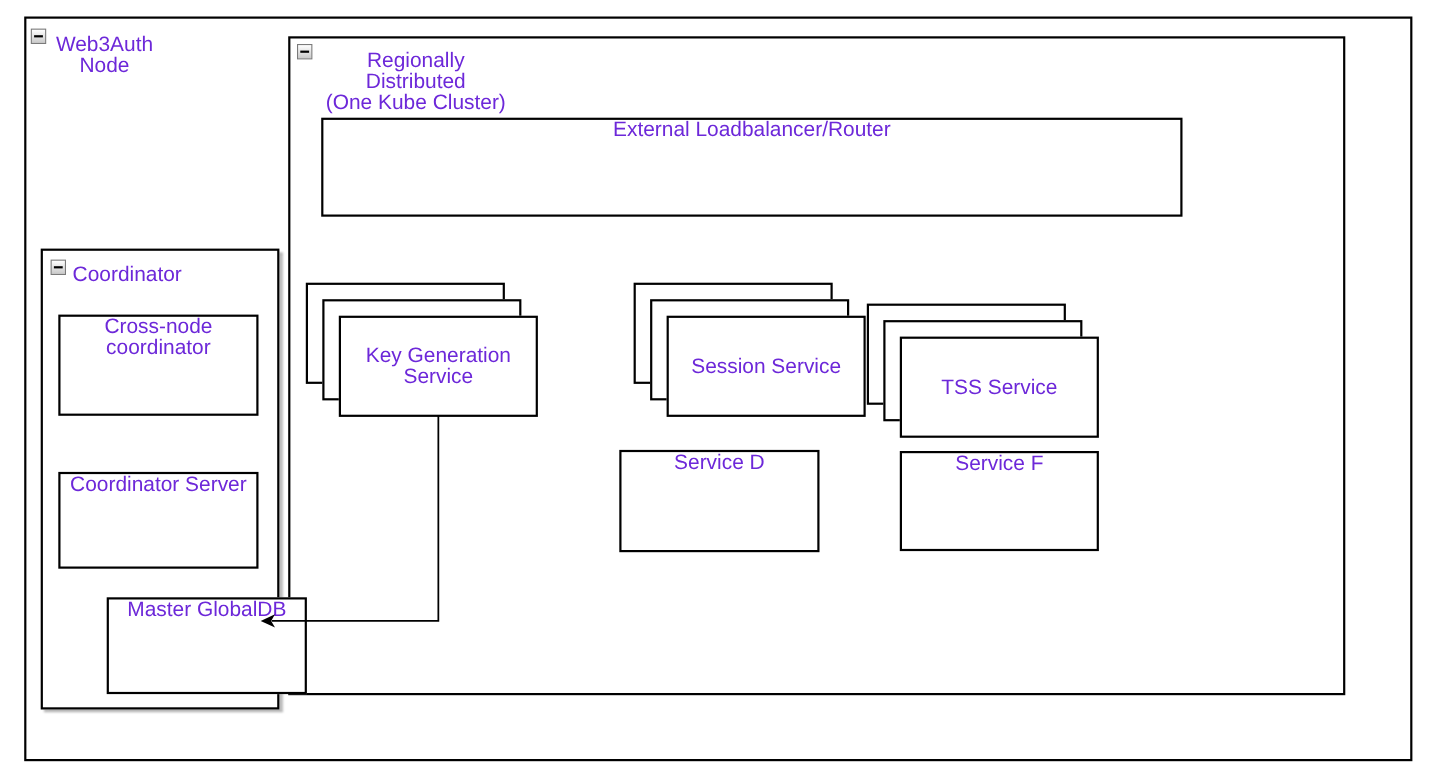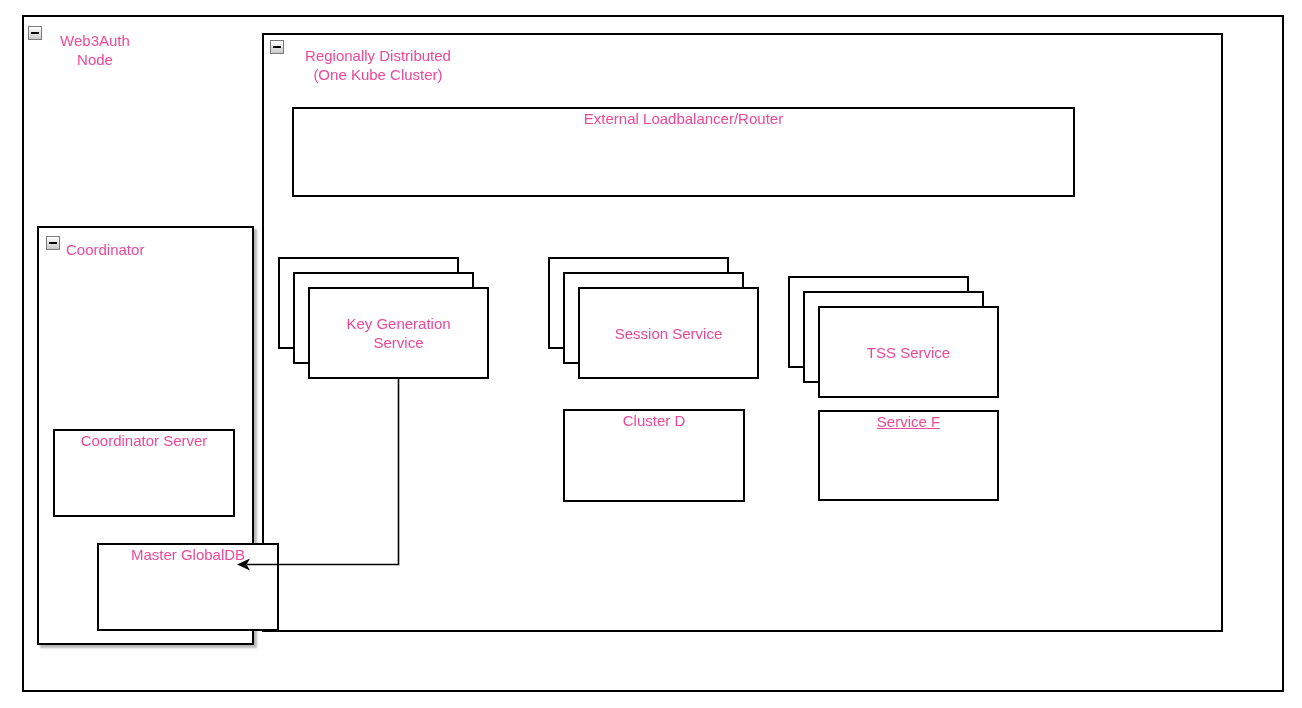--- a/index.html
+++ b/index.html
@@ -2,22 +2,22 @@
 <html><head>
 <meta charset="utf-8">
 <style>
   html, body { margin: 0; padding: 0; background: #ffffff; }
   #canvas {
     position: relative;
     width: 1302px;
     height: 708px;
     background: #ffffff;
     font-family: "Liberation Sans", sans-serif;
-    font-size: 15px;
-    color: #ec4899;
+    font-size: 19px;
+    color: #6d28d9;
     overflow: hidden;
   }
   .group {
     position: absolute;
     border: 2px solid #000000;
     background: #ffffff;
     box-sizing: border-box;
   }
   .group-label {
     position: absolute;
@@ -76,25 +76,25 @@
   #web3auth-minus   { left: 28px;  top: 26px; }
   #web3auth-label   { left: 40px;  top: 31px;  width: 110px; }
 
   #region-group     { left: 262px; top: 33px;  width: 961px;  height: 599px; }
   #region-minus     { left: 270px; top: 40px; }
   #region-label     { left: 288px; top: 46px;  width: 180px; }
 
   #lb-box           { left: 292px; top: 107px; width: 783px;  height: 90px; }
 
   #stack-kgs        { left: 278px; top: 257px; }
-  #stack-session    { left: 548px; top: 257px; }
+  #stack-session    { left: 576px; top: 257px; }
   #stack-tss        { left: 788px; top: 257px; margin-top: 19px; }
 
   #service-d        { left: 563px; top: 409px; width: 182px;  height: 93px; }
-  #service-f        { left: 818px; top: 410px; width: 181px;  height: 91px; text-decoration: underline; }
+  #service-f        { left: 818px; top: 410px; width: 181px;  height: 91px; }
 
   #coordinator-group {
     left: 37px; top: 226px; width: 217px; height: 419px;
     box-shadow: 3px 3px 2px rgba(0,0,0,0.28);
   }
   #coordinator-minus { left: 46px; top: 236px; }
   #coordinator-label { left: 66px; top: 240px; width: 130px; text-align: left; }
 
   #box-crossnode    { left: 53px;  top: 286px; width: 182px;  height: 92px; }
   #box-coordserver  { left: 53px;  top: 393px; width: 182px;  height: 88px; margin-top: 36px; }
@@ -153,26 +153,30 @@
 
   <div id="stack-tss" class="stack">
     <div class="card back"></div>
     <div class="card mid"></div>
     <div class="card front">
       <span>TSS Service</span>
     </div>
   </div>
 
   <div id="service-d" class="box">
-    <span>Cluster D</span>
+    <span>Service D</span>
   </div>
   <div id="service-f" class="box">
     <span>Service F</span>
   </div>
 
+  <div id="box-crossnode" class="box">
+    <span>Cross-node
+coordinator</span>
+  </div>
   <div id="box-coordserver" class="box">
     <span>Coordinator Server</span>
   </div>
   <div id="box-globaldb" class="box">
     <span>Master GlobalDB</span>
   </div>
 
   <svg id="connector-layer" viewBox="0 0 1302 708" xmlns="http://www.w3.org/2000/svg">
     <path d="M 398.5 378 L 398.5 564.5 L 247 564.5" fill="none" stroke="#000000" stroke-width="1.6"></path>
     <polygon points="237,564.5 250,558.5 246.5,564.5 250,570.5" fill="#000000" stroke="none"></polygon>

